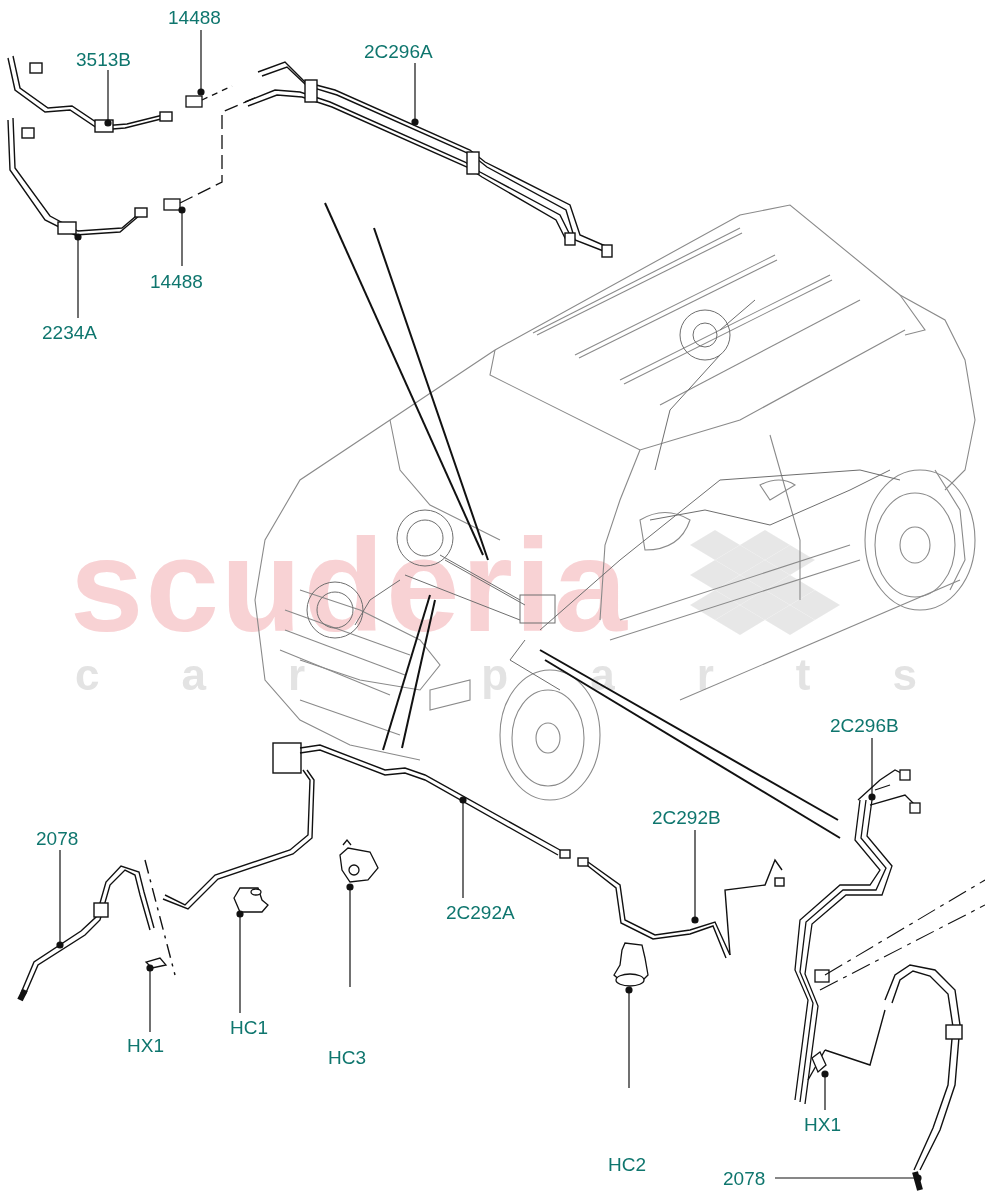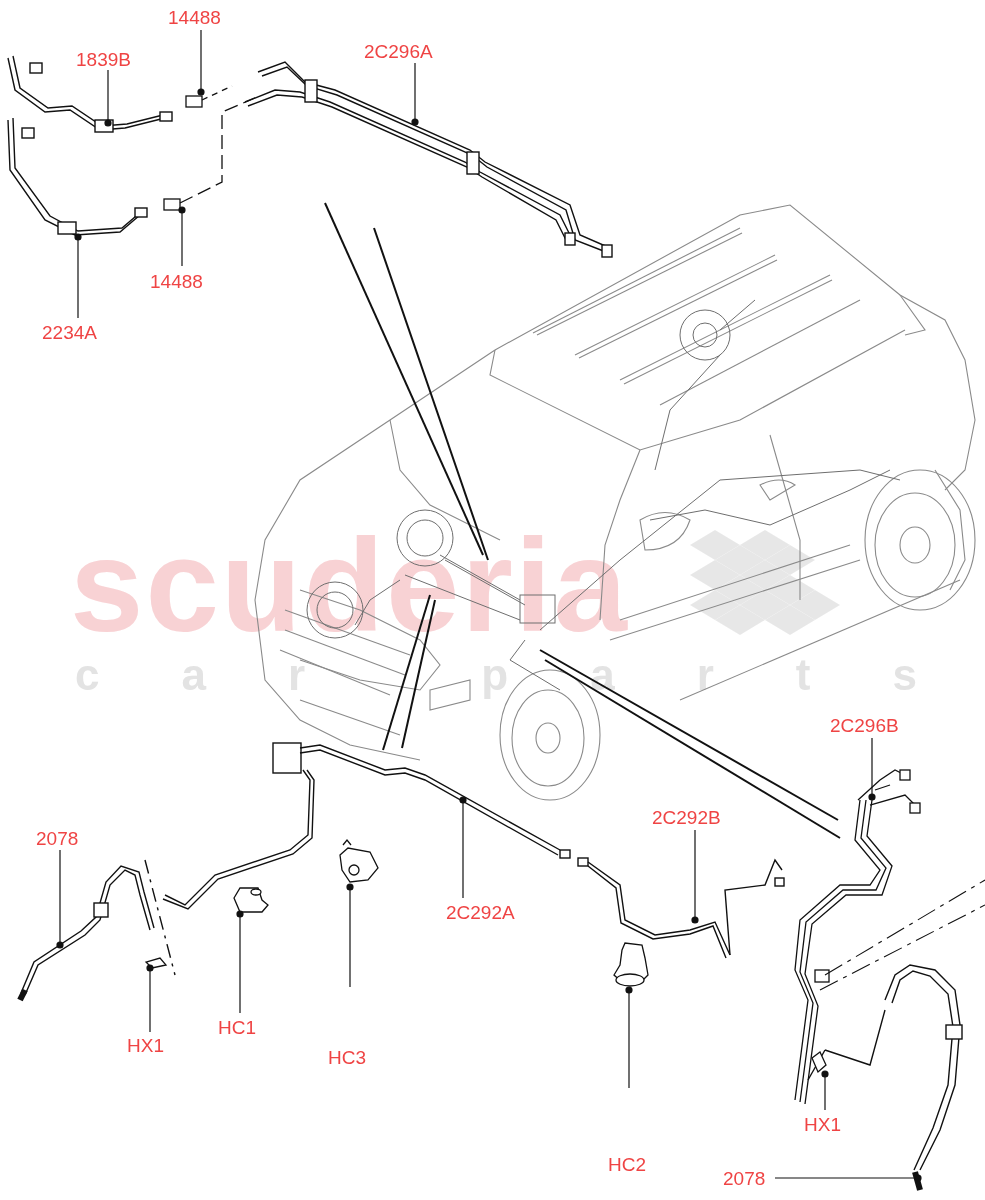--- a/index.html
+++ b/index.html
@@ -1,19 +1,19 @@
 <!DOCTYPE html>
 <html><head>
 <meta charset="utf-8">
 <style>
   html, body { margin: 0; padding: 0; background: #ffffff; }
   body { width: 985px; height: 1200px; position: relative; overflow: hidden; font-family: "Liberation Sans", sans-serif; }
   .canvas { position: absolute; left: 0; top: 0; width: 985px; height: 1200px; }
   svg.art { position: absolute; left: 0; top: 0; }
-  .label { position: absolute; color: #ef4444; font-family: "Liberation Sans", sans-serif; font-size: 19px; line-height: 20px; white-space: nowrap; cursor: pointer; }
+  .label { position: absolute; color: #0f766e; font-family: "Liberation Sans", sans-serif; font-size: 19px; line-height: 20px; white-space: nowrap; cursor: pointer; }
   .wm-big { position: absolute; left: 70px; top: 510px; font-family: "Liberation Sans", sans-serif; font-weight: bold; font-size: 132px; letter-spacing: 2px; color: #f6c3c6; opacity: 0.75; white-space: nowrap; }
   .wm-small { position: absolute; left: 75px; top: 650px; font-family: "Liberation Sans", sans-serif; font-weight: bold; font-size: 44px; letter-spacing: 82px; color: #e3e3e3; white-space: nowrap; }
 </style>
 </head>
 <body>
 
 <div class="canvas">
 
   <div class="wm-big">scuderia</div>
   <div class="wm-small">car parts</div>
@@ -227,29 +227,29 @@
         <circle cx="150" cy="968" r="3"></circle>
       <line x1="629" y1="990" x2="629" y2="1088"></line>
         <circle cx="629" cy="990" r="3"></circle>
       <line x1="825" y1="1074" x2="825" y2="1110"></line>
         <circle cx="825" cy="1074" r="3"></circle>
       <line x1="775" y1="1178" x2="918" y2="1178"></line>
         <circle cx="918" cy="1178" r="3"></circle>
     </g>
   </svg>
 
-  <span class="label" style="left:76px;top:50px">1839B</span>
+  <span class="label" style="left:76px;top:50px">3513B</span>
   <span class="label" style="left:168px;top:8px">14488</span>
   <span class="label" style="left:364px;top:42px">2C296A</span>
   <span class="label" style="left:150px;top:272px">14488</span>
   <span class="label" style="left:42px;top:323px">2234A</span>
   <span class="label" style="left:830px;top:716px">2C296B</span>
   <span class="label" style="left:652px;top:808px">2C292B</span>
   <span class="label" style="left:36px;top:829px">2078</span>
   <span class="label" style="left:446px;top:903px">2C292A</span>
   <span class="label" style="left:328px;top:1048px">HC3</span>
-  <span class="label" style="left:218px;top:1018px">HC1</span>
+  <span class="label" style="left:230px;top:1018px">HC1</span>
   <span class="label" style="left:127px;top:1036px">HX1</span>
   <span class="label" style="left:608px;top:1155px">HC2</span>
   <span class="label" style="left:804px;top:1115px">HX1</span>
   <span class="label" style="left:723px;top:1169px">2078</span>
 
 </div>
 
 </body></html>

